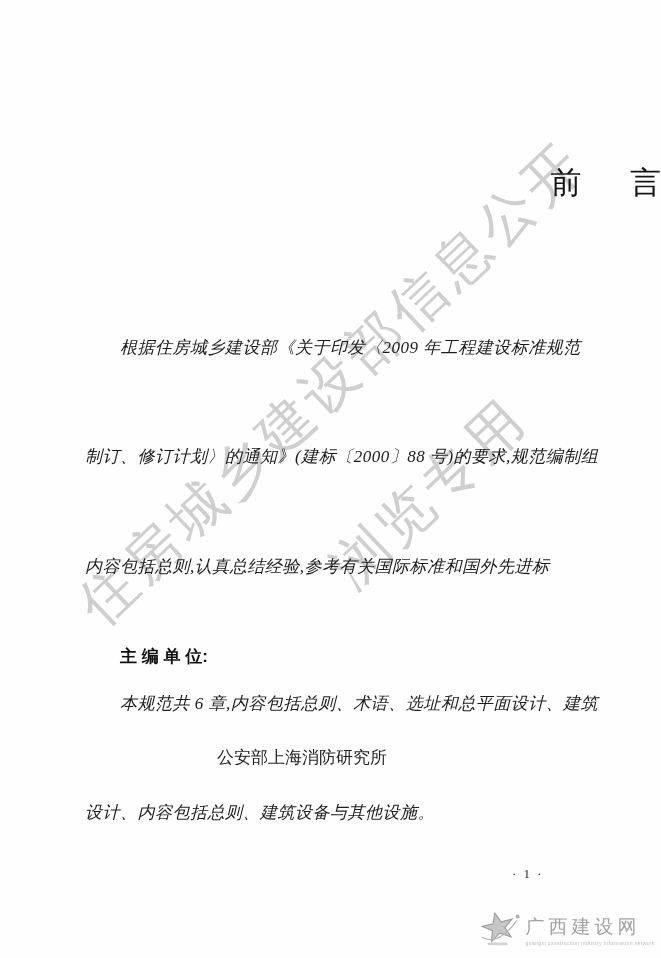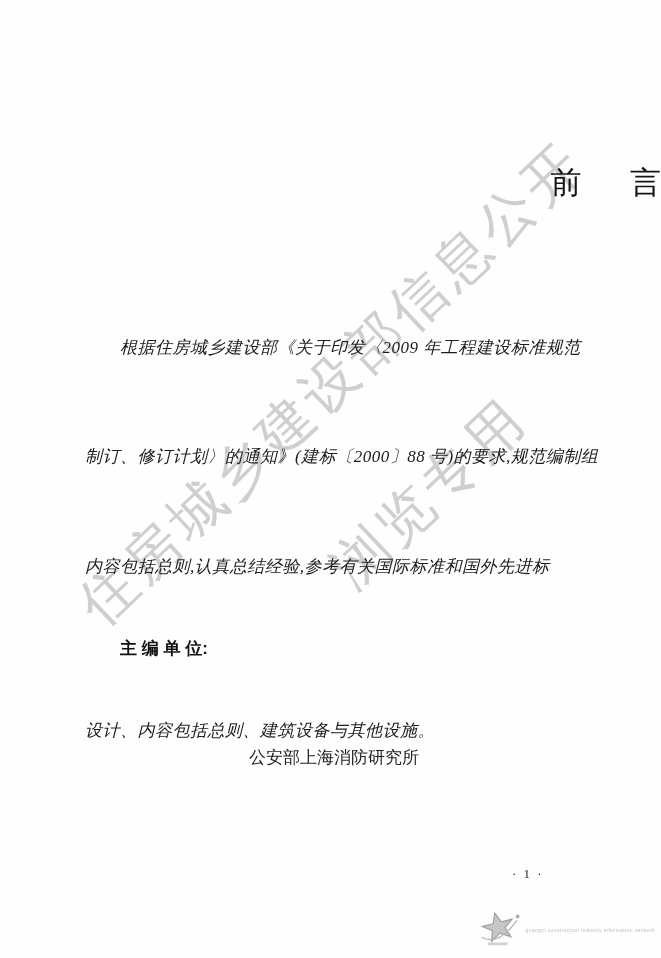--- a/index.html
+++ b/index.html
@@ -36,23 +36,23 @@
   .body-line{height:27.4px;font-style:italic;}
   
   .roster{
     position:absolute;left:120px;top:580px;width:470px;
     font-size:17px;line-height:27.4px;white-space:pre;
   }
   .roster-row{display:flex;align-items:flex-start;}
   .roster-label{
     flex:0 0 97px;font-weight:bold;color:#111;
     font-family:"Liberation Sans","DejaVu Sans",sans-serif;
-    letter-spacing:0;white-space:pre;
+    letter-spacing:0;white-space:pre;margin-top:8px;
   }
-  .roster-units{flex:1;margin-left:32px;}
+  .roster-units{flex:1;}
   .roster-units div{height:27.4px;}
   
   .page-number{
     position:absolute;left:512px;top:866px;
     font-size:13px;letter-spacing:2px;color:#2e2e2e;
   }
   
   .logo{
     position:absolute;right:6px;bottom:6px;
     display:flex;align-items:center;gap:3px;
@@ -83,20 +83,21 @@
   <div class="body-lines">
     
   
       <div class="body-line">　　根据住房城乡建设部《关于印发〈2009 年工程建设标准规范</div>
     
       <div class="body-line">制订、修订计划〉的通知》(建标〔2000〕88 号)的要求,规范编制组</div>
     
       <div class="body-line">内容包括总则,认真总结经验,参考有关国际标准和国外先进标</div>
     
     
+      <div class="body-line">　　本规范共 6 章,内容包括总则、术语、选址和总平面设计、建筑</div>
     
       <div class="body-line">设计、内容包括总则、建筑设备与其他设施。</div>
     
       
     
       
     
       
     
       
@@ -148,17 +149,18 @@
       <svg width="46" height="40" viewBox="0 0 60 52" aria-hidden="true">
         <g transform="rotate(-14 28 26)">
           <path d="M28 6 L33.5 19 L48 19 L36.5 27.5 L41 41 L28 33 L15 41 L19.5 27.5 L8 19 L22.5 19 Z" fill="#c6c6c6" stroke="#9e9e9e" stroke-width="1.5"></path>
         </g>
         <path d="M6 38 Q28 50 52 16" fill="none" stroke="#b5b5b5" stroke-width="1.6"></path>
         <circle cx="53" cy="11" r="2.6" fill="#b0b0b0"></circle>
         <rect x="14" y="45" width="26" height="3.5" rx="1.5" fill="#d2d2d2"></rect>
       </svg>
     </span>
     <span class="logo-text">
+      <span class="logo-name">广西建设网</span>
       <span class="logo-tagline">guangxi construction industry information network</span>
     </span>
   </div>
 
 </div>
 
 </body></html>

